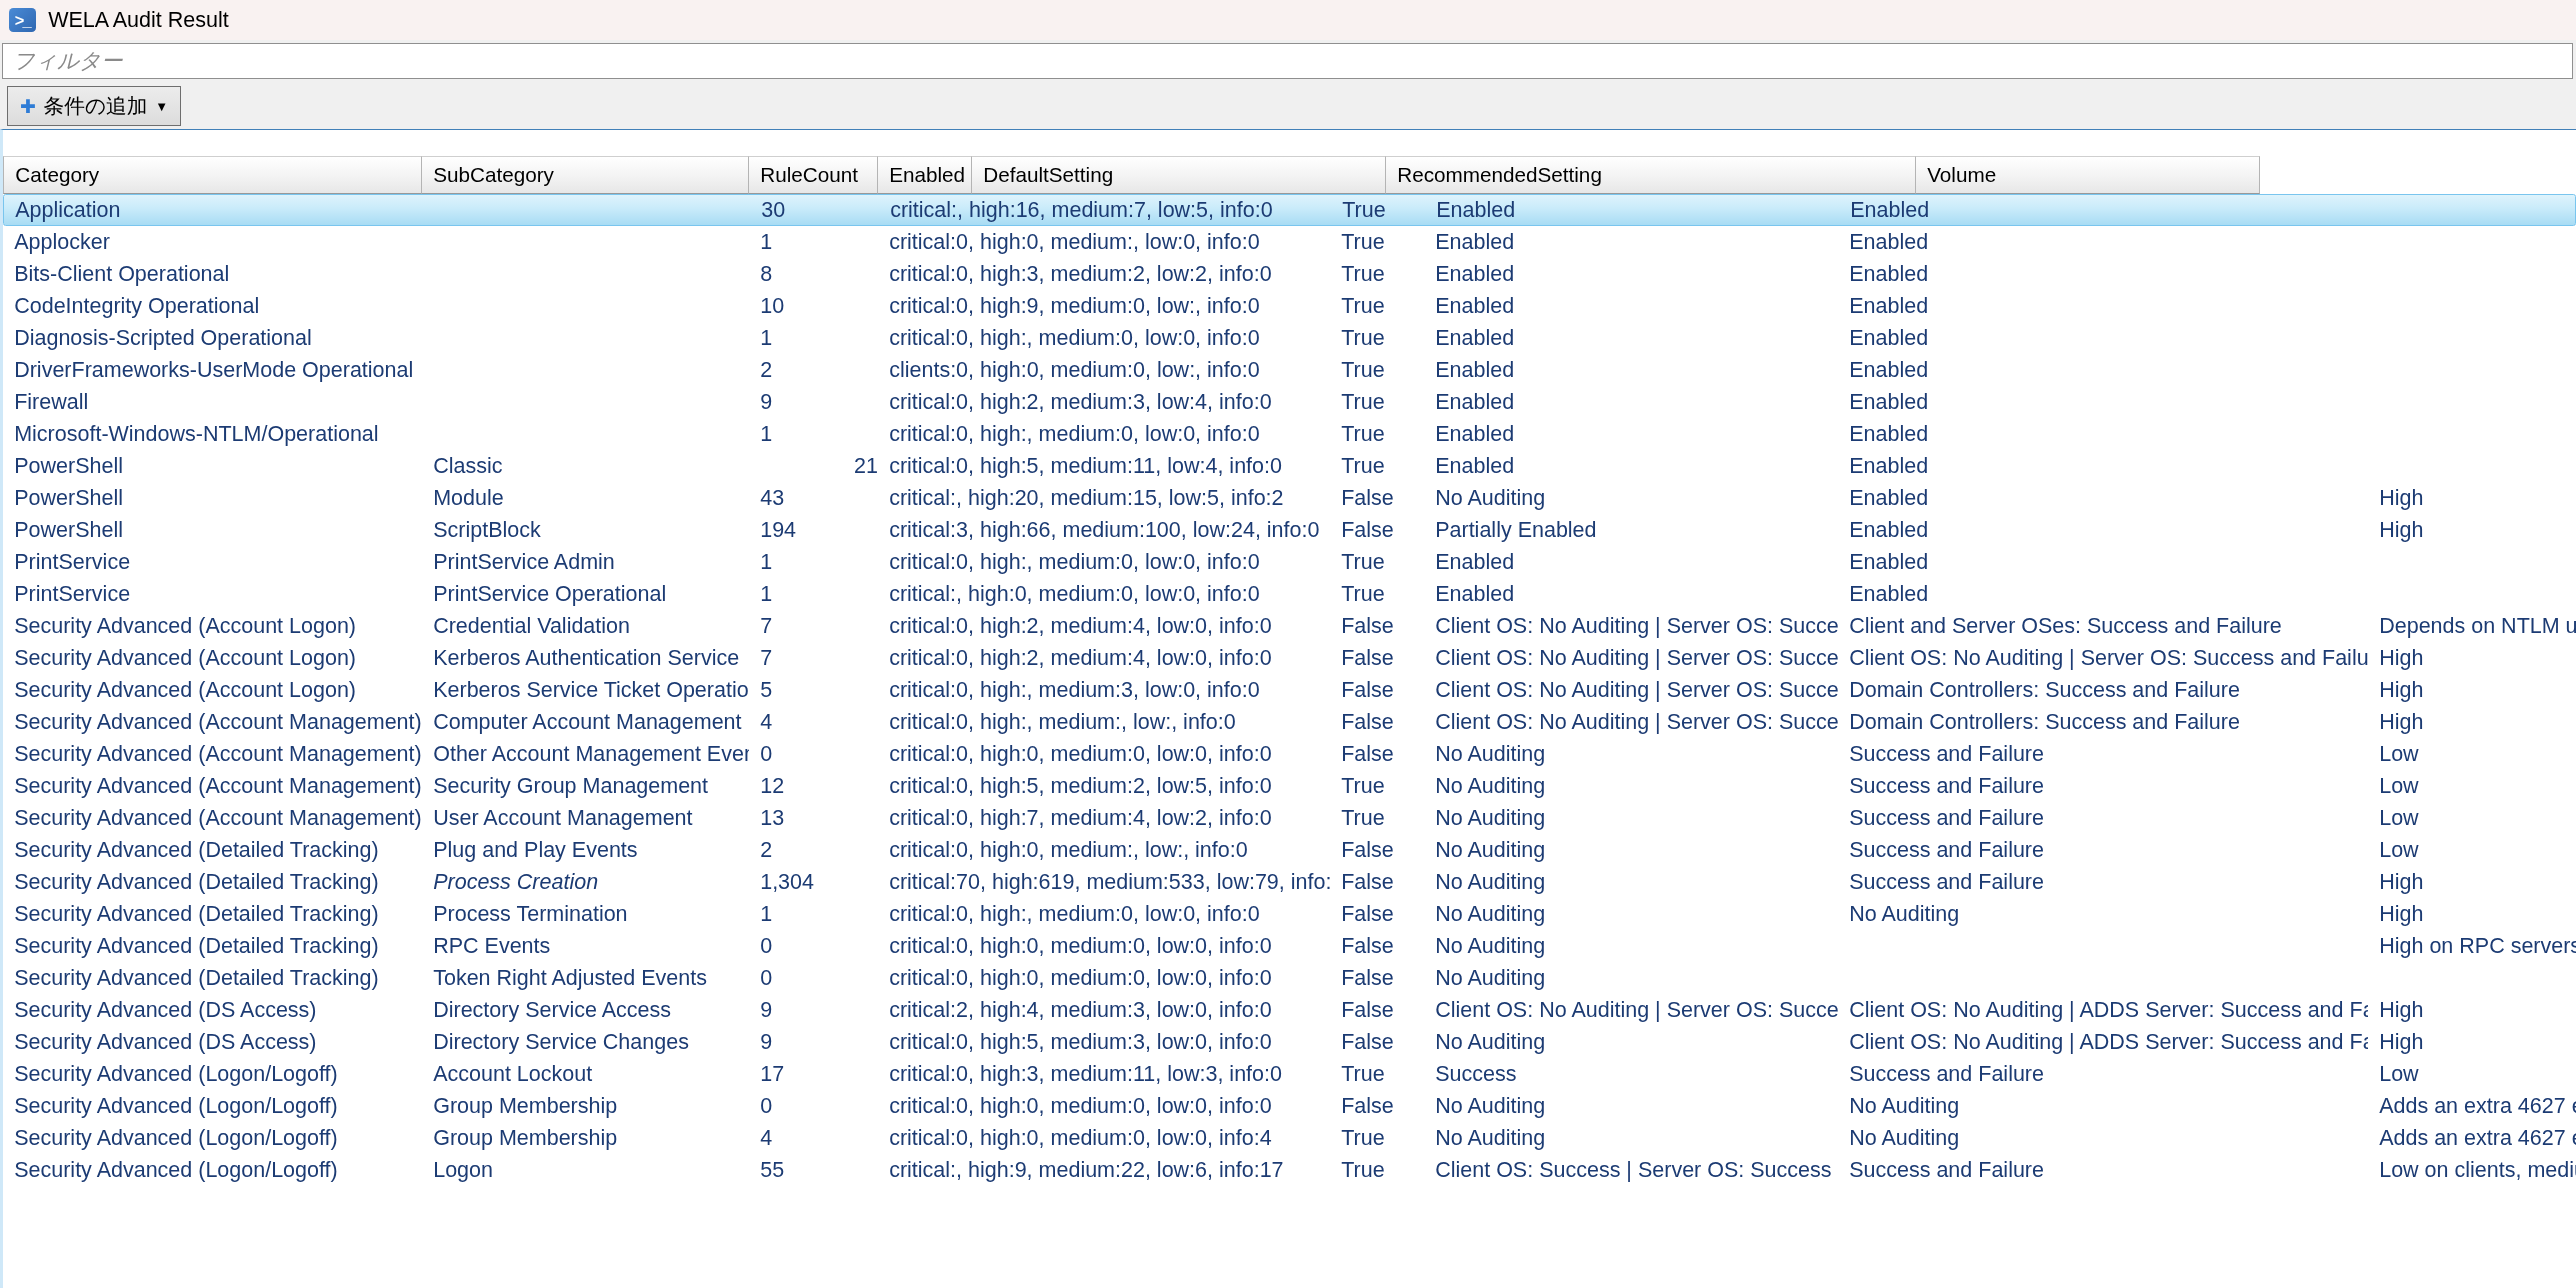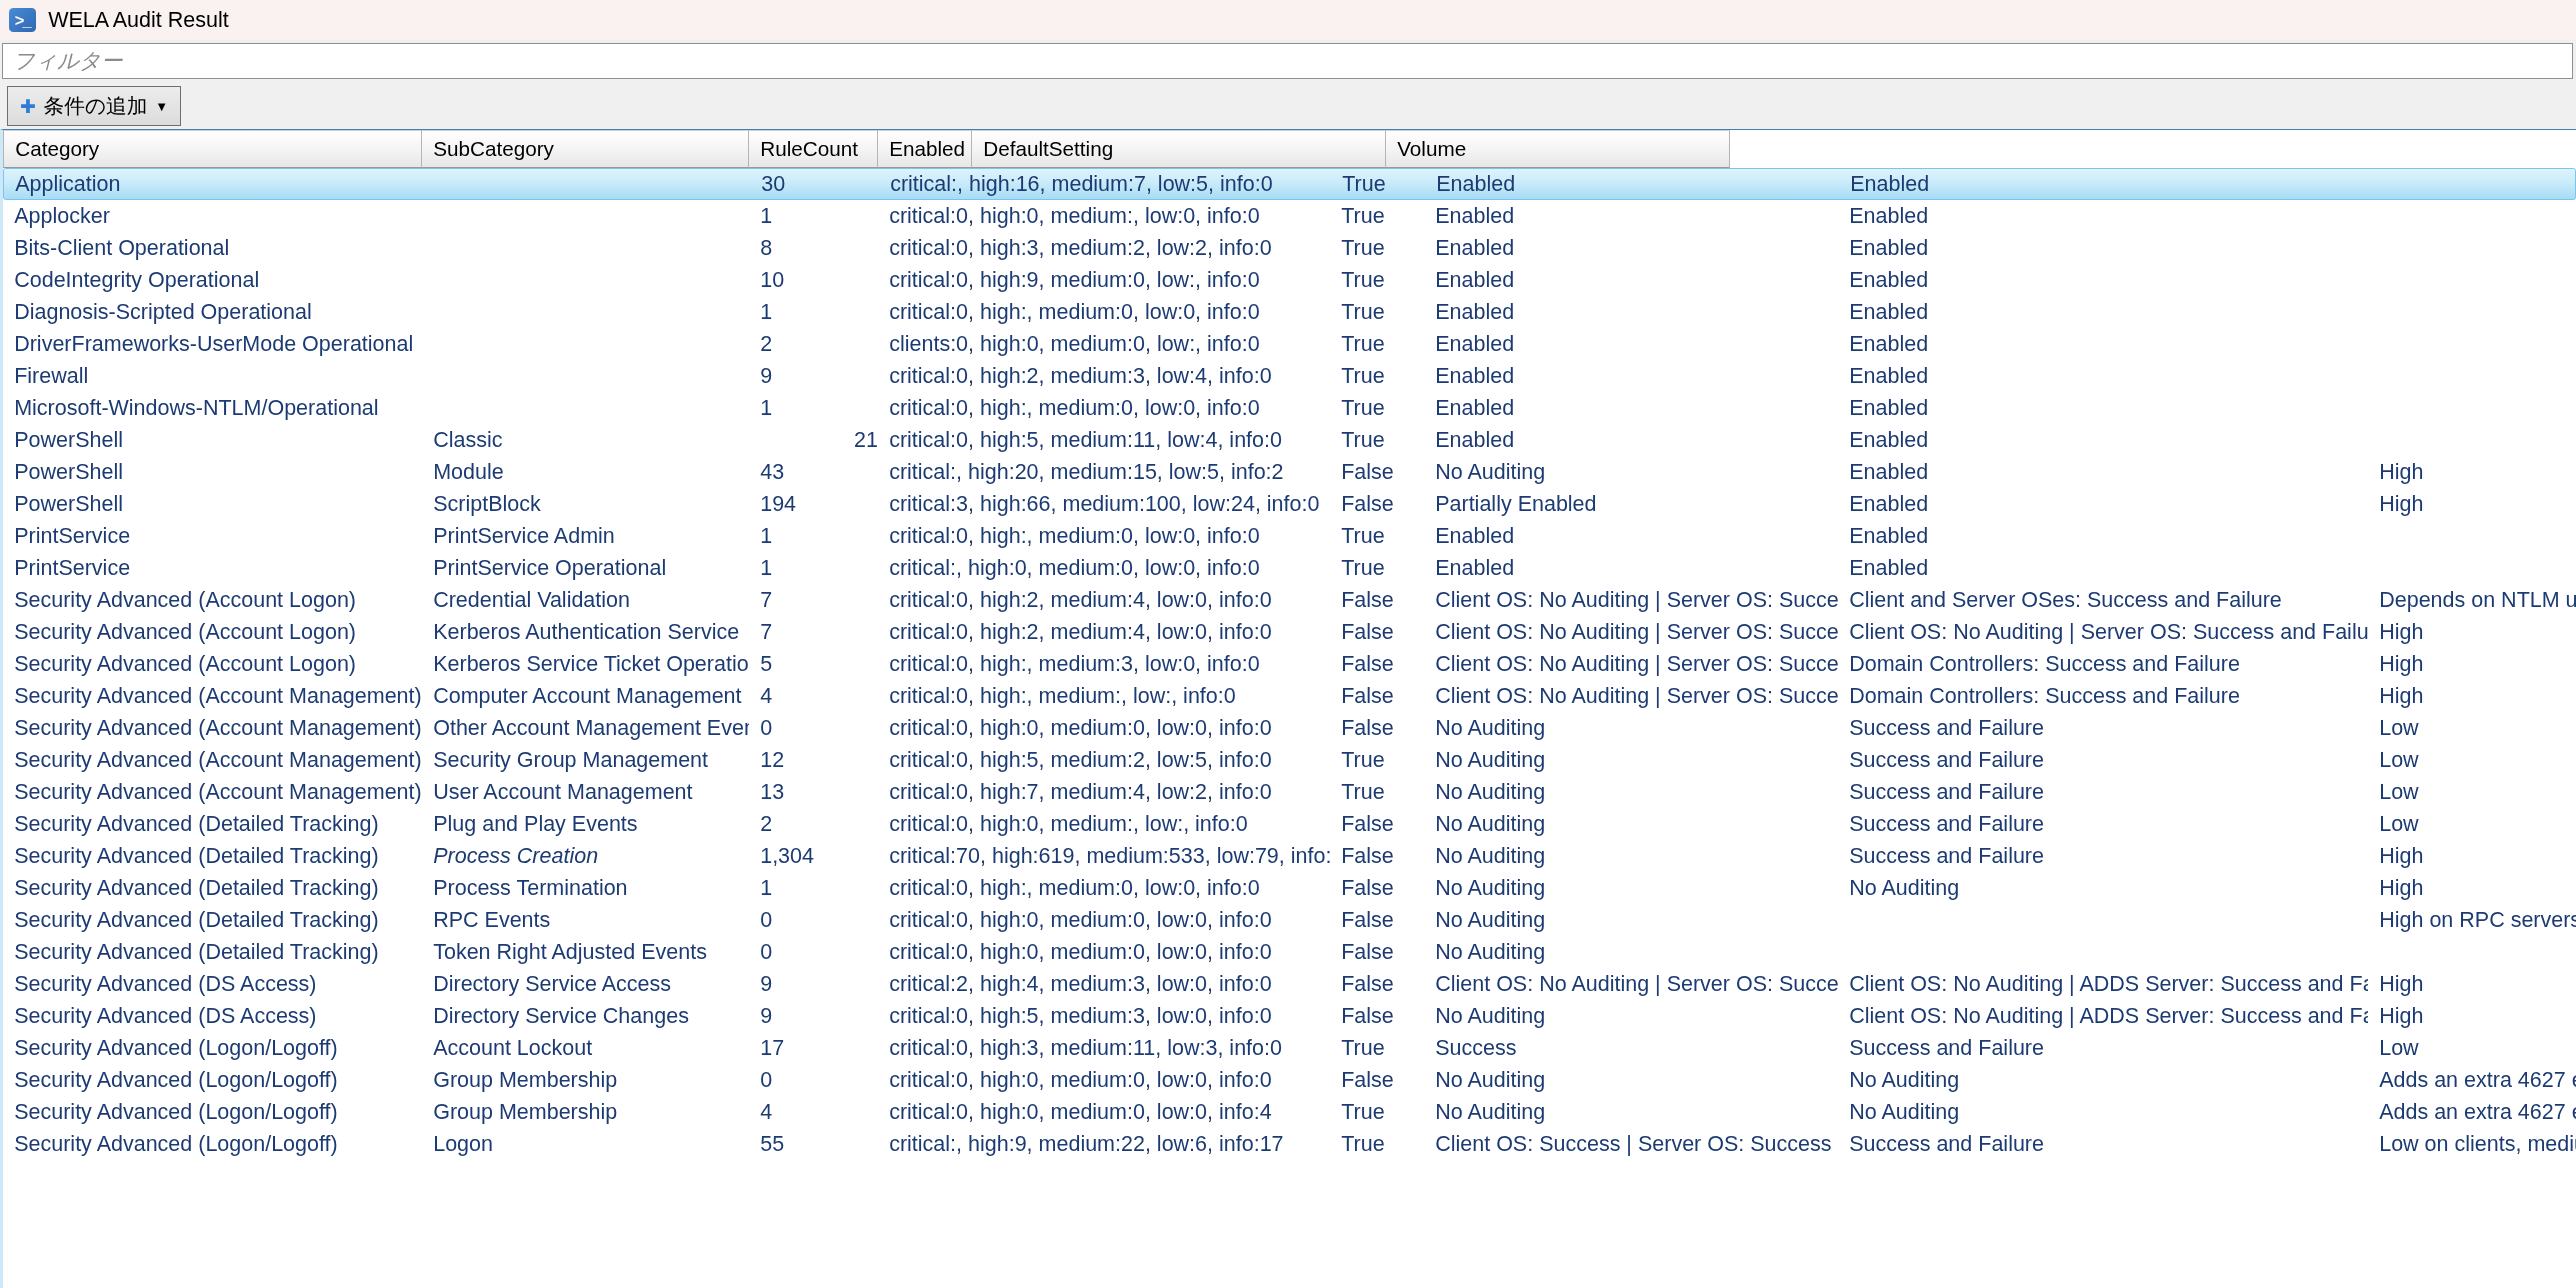--- a/index.html
+++ b/index.html
@@ -35,21 +35,21 @@
     font-size:20.7px;color:#000;font-family:inherit;cursor:default;
   }
   .plus-icon{color:#2e7cd6;font-size:19px;font-weight:bold;}
   .dd-arrow{font-size:13px;color:#000;}
   
   .grid{
     position:absolute;top:129px;left:0;right:0;bottom:0;
     background:#fff;border-top:1.7px solid #4180b8;border-left:3.4px solid #cfe8f8;
     overflow:hidden;box-sizing:border-box;
   }
-  .header-row{display:flex;height:38px;}
+  .header-row{display:flex;height:38px;margin-top:26px;}
   .header-cell{
     box-sizing:border-box;height:38px;display:flex;align-items:center;
     padding-left:11.2px;font-size:20.7px;color:#000;white-space:nowrap;overflow:hidden;
     background:linear-gradient(#ffffff 0%,#f3f3f3 55%,#e7e7e7 100%);
     border-right:0.9px solid #b4b4b4;border-bottom:0.9px solid #989898;border-top:0.9px solid #cfcfcf;
     flex:0 0 auto;
   }
   .header-cell:first-child{border-left:0.9px solid #b4b4b4;}
   .row{display:flex;height:32px;align-items:center;flex:0 0 auto;box-sizing:border-box;}
   .cell{
@@ -77,20 +77,21 @@
   <span class="dd-arrow">▼</span>
 </button>
 
 <div class="grid">
   <div class="header-row" id="header-row">
       <div class="header-cell" style="width: 419px;">Category</div>
       <div class="header-cell" style="width: 327px;">SubCategory</div>
       <div class="header-cell" style="width: 129px;">RuleCount</div>
       <div class="header-cell" style="width: 94px;">Enabled</div>
       <div class="header-cell" style="width: 414px;">DefaultSetting</div>
+      <div class="header-cell" style="width: 530px;">RecommendedSetting</div>
       <div class="header-cell" style="width: 344px;">Volume</div>
     </div>
   <div id="rows-container">
       <div class="row selected">
         <div class="cell" style="width: 419px;">Application</div>
         <div class="cell" style="width: 327px;"></div>
         <div class="cell" style="width: 129px;">30</div>
         <div class="cell" style="width: 452px;">critical:, high:16, medium:7, low:5, info:0</div>
         <div class="cell" style="width: 94px;">True</div>
         <div class="cell" style="width: 414px;">Enabled</div>

